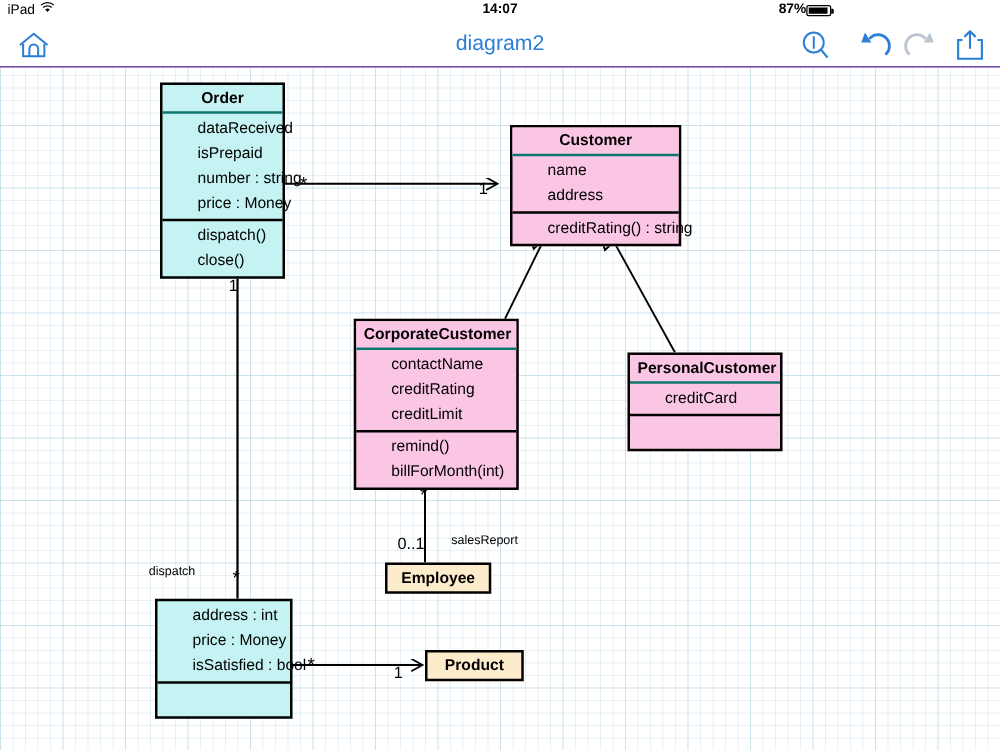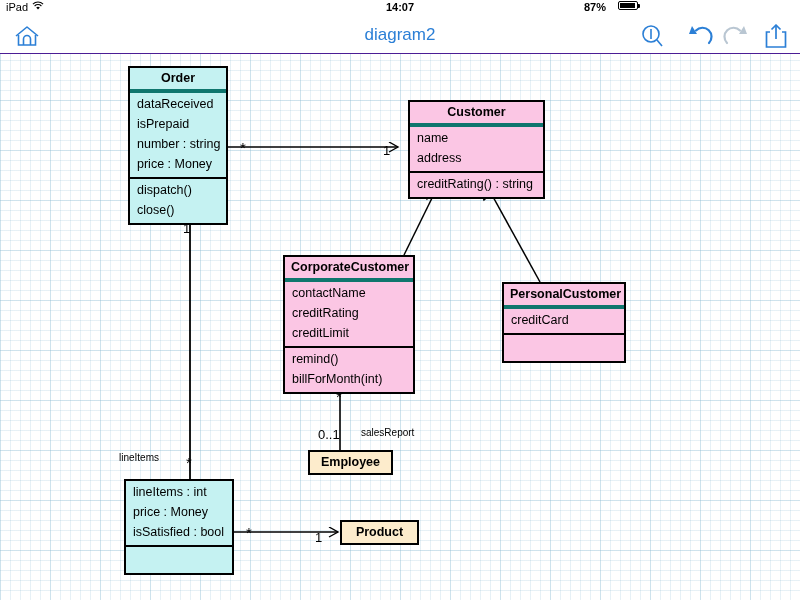--- a/index.html
+++ b/index.html
@@ -22,42 +22,43 @@
   
   #status-bar {
     position: absolute;
     left: 0; top: 0;
     width: 644px; height: 15px;
     background: #ffffff;
     display: flex;
     align-items: center;
     font-size: 11px;
     color: #000000;
+    padding-left: 27px;
   }
   #status-left {
     position: absolute;
     left: 6px; top: 1px;
     display: flex;
     align-items: center;
     gap: 4px;
   }
   #status-center {
     position: absolute;
     left: 0; top: 1px;
     width: 800px;
     text-align: center;
     font-size: 11px;
     font-weight: bold;
   }
   #status-right {
     position: absolute;
     right: 6px; top: 1px;
     display: flex;
-    align-items: flex-start;
-    gap: 12px;
+    align-items: flex-end;
+    gap: 0;
     font-size: 11px;
     font-weight: bold;
   }
   .battery-shell {
     position: relative;
     width: 20px; height: 9px;
     border: 1px solid #000;
     border-radius: 2px;
     box-sizing: border-box;
   }
@@ -134,33 +135,34 @@
     border: 2px solid #000000;
     box-sizing: border-box;
     font-size: 12.5px;
     color: #000000;
     background: #ffffff;
   }
   .uml-class .cname {
     text-align: center;
     font-weight: bold;
     padding: 3px 6px 4px 6px;
-    border-bottom: 4px solid #0f766e;
+    border-bottom: 2px solid #0f766e;
     line-height: 14px;
   }
   .uml-class .compartment {
     padding: 2px 0 2px 0;
   }
   .uml-class .compartment + .compartment {
     border-top: 2px solid #000000;
   }
   .uml-class .member {
     padding: 2px 23px 3px 7px;
     line-height: 15px;
     white-space: nowrap;
+    margin-left: 21px;
   }
   .uml-class .empty-compartment {
     height: 22px;
   }
 
   .fill-cyan { background: #c5f2f2; }
   .fill-pink { background: #fbc6e4; }
   .fill-pink .cname { background: #fbc6e4; }
   .fill-cream { background: #fdeccc; }
 
@@ -321,42 +323,42 @@
     <div class="uml-class fill-pink" style="left:502px; top:228px; width:124px;">
       <div class="cname">PersonalCustomer</div>
       <div class="compartment">
         <div class="member">creditCard</div>
       </div>
       <div class="compartment empty-compartment"></div>
     </div>
 
     <div class="uml-class fill-cyan" style="left:124px; top:425px; width:110px;">
       <div class="compartment">
-        <div class="member">lineItems : int</div>
+        <div class="member">address : int</div>
         <div class="member">price : Money</div>
         <div class="member">isSatisfied : bool</div>
       </div>
       <div class="compartment empty-compartment"></div>
     </div>
 
     <div class="uml-class fill-cream simple-box" style="left:308px; top:396px; width:85px;">
       <div class="cname">Employee</div>
     </div>
 
     <div class="uml-class fill-cream simple-box" style="left:340px; top:466px; width:79px;">
       <div class="cname">Product</div>
     </div>
 
     <div class="edge-label star" style="left:240px; top:90px;">*</div>
 
     <div class="edge-label mult" style="left:383px; top:89px;">1</div>
 
     <div class="edge-label mult" style="left:183px; top:167px;">1</div>
 
-    <div class="edge-label" style="left:119px; top:398px;">lineItems</div>
+    <div class="edge-label" style="left:119px; top:398px;">dispatch</div>
 
     <div class="edge-label star" style="left:186px; top:405px;">*</div>
 
     <div class="edge-label star" style="left:336px; top:339px;">*</div>
 
     <div class="edge-label mult" style="left:318px; top:373px;">0..1</div>
 
     <div class="edge-label" style="left:361px; top:373px;">salesReport</div>
 
     <div class="edge-label star" style="left:246px; top:475px;">*</div>

